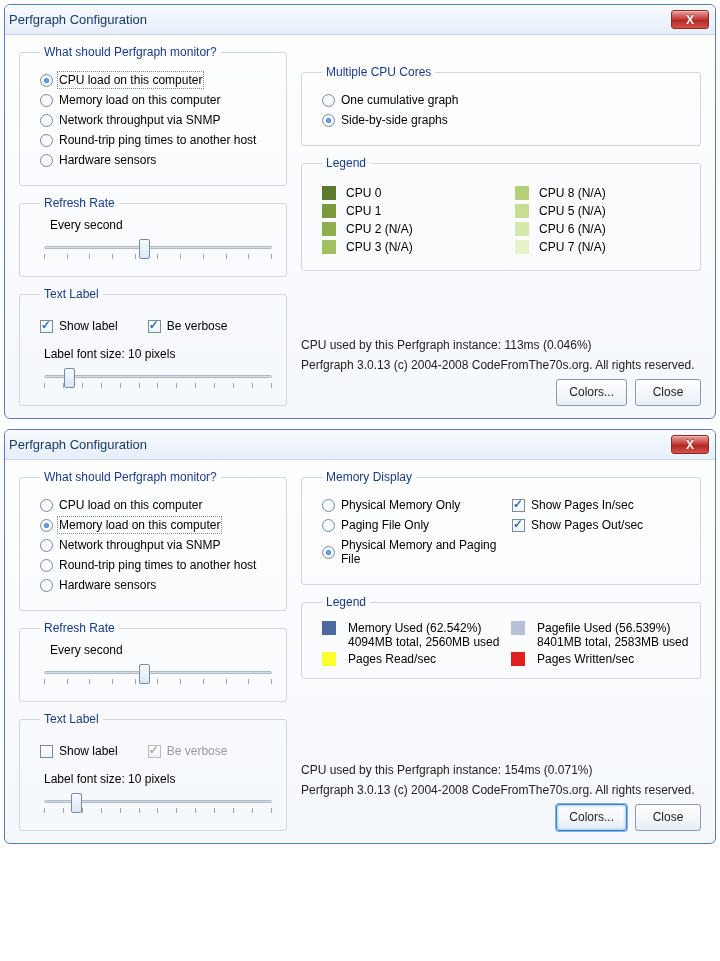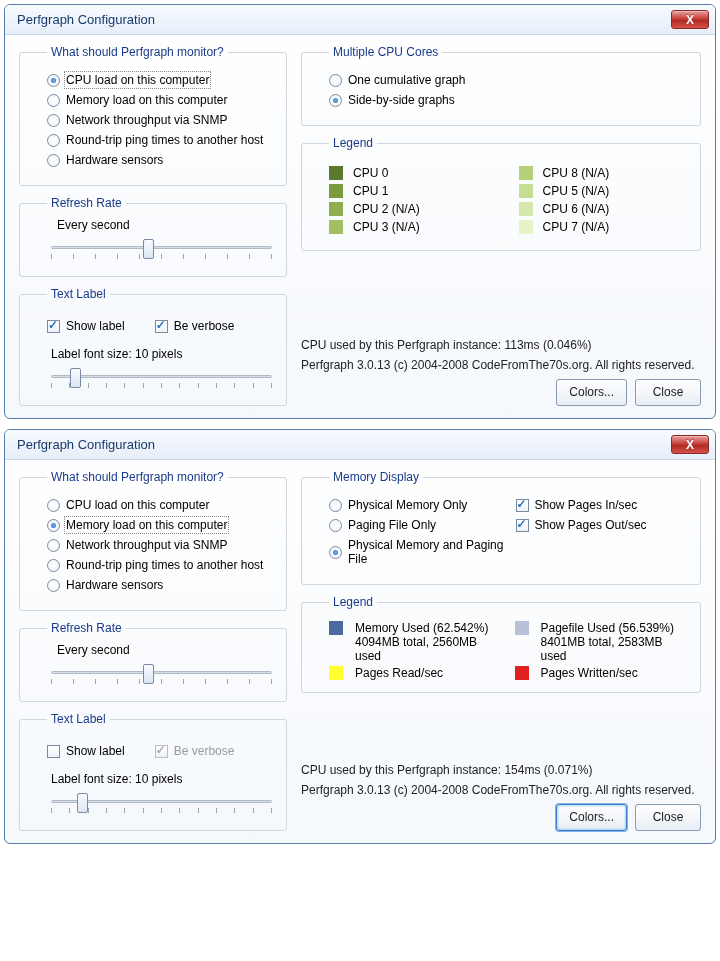--- a/index.html
+++ b/index.html
@@ -15,21 +15,21 @@
   .window {
     border: 1px solid #5a7db0;
     border-radius: 6px;
     background: linear-gradient(#fff, #f5f8fc);
     margin-bottom: 10px;
     overflow: hidden;
   }
   .titlebar {
     background: linear-gradient(#f8fbff, #e6eef9);
     border-bottom: 1px solid #c7d6eb;
-    padding: 5px 6px 5px 12px;
+    padding: 5px 6px 5px 4px;
     display: flex;
     justify-content: space-between;
     align-items: center;
   }
   .titlebar-title {
     color: #1a3a6a;
     font-weight: normal;
     font-size: 13px;
   }
   .close-btn {
@@ -50,21 +50,21 @@
   .body {
     padding: 10px 14px 12px 14px;
     display: flex;
     gap: 14px;
   }
   .leftcol { width: 268px; flex: 0 0 268px; display: flex; flex-direction: column; gap: 10px; }
   .rightcol { flex: 1; display: flex; flex-direction: column; }
   fieldset {
     border: 1px solid #cfd6df;
     border-radius: 3px;
-    padding: 8px 10px 12px 27px;
+    padding: 8px 10px 12px 20px;
     margin: 0;
   }
   legend {
     color: #1a3a8a;
     padding: 0 4px;
     font-size: 12px;
   }
   .radio-row, .check-row {
     display: flex;
     align-items: center;
@@ -275,21 +275,21 @@
               <span></span>
               <span></span>
               <span></span>
               <span></span>
             </div>
         </div>
       </fieldset>
     </div>
 
     <div class="rightcol">
-      <fieldset style="margin-bottom:10px;">
+      <fieldset style="margin-bottom:10px;margin-top:20px;">
         <legend>Multiple CPU Cores</legend>
         <div class="radio-row">
             <div class="radio"></div>
             <span>One cumulative graph</span>
           </div>
         <div class="radio-row">
             <div class="radio checked"></div>
             <span>Side-by-side graphs</span>
           </div>
       </fieldset>

